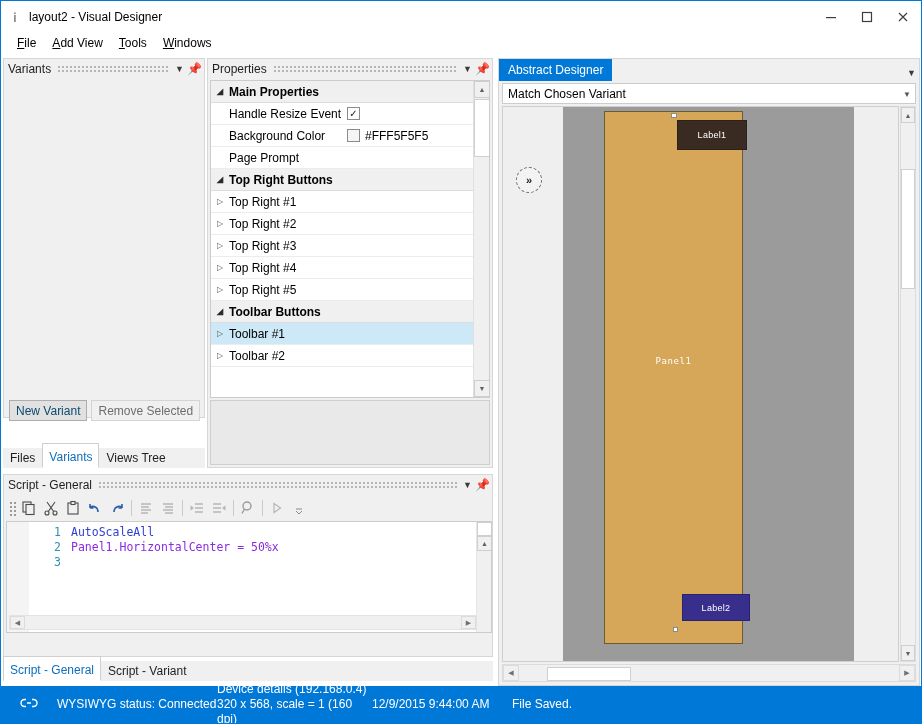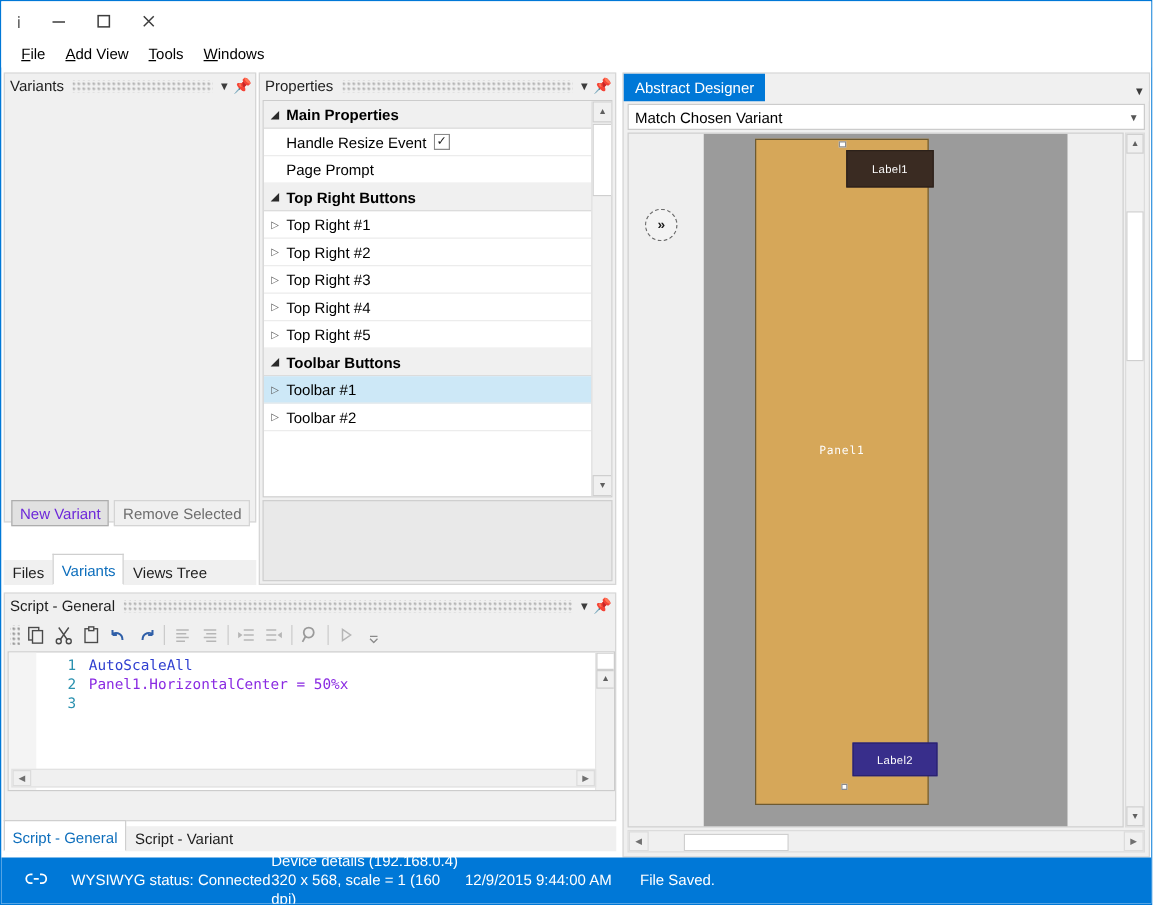--- a/index.html
+++ b/index.html
@@ -92,21 +92,21 @@
     background: #ededed;
   }
   .variants-buttons {
     position: absolute; left: 5px; top: 341px;
     display: flex; gap: 4px;
   }
   .vbtn {
     height: 21px; padding: 0 6px;
     display: flex; align-items: center;
     font-size: 12px;
-    background: #e1e1e1; border: 1px solid #adadad; color: #6d28d9;
+    background: #e1e1e1; border: 1px solid #adadad; color: #0c4a6e;
   }
   .vbtn.disabled { color: #6d6d6d; background: #f0f0f0; border-color: #d4d4d4; }
 
   
   .tabstrip {
     position: absolute; display: flex; align-items: flex-end;
     background: #f0f0f0;
   }
   #variants-tabs { left: 2px; top: 447px; width: 202px; height: 20px; }
   .tabitem {
@@ -321,20 +321,21 @@
   .sb-time { width: 140px; }
   .sb-msg { }
 </style>
 </head>
 <body>
 
 <div id="app">
 
   <div class="titlebar">
     <div class="app-icon">ℹ</div>
+    <div class="title-text">layout2 - Visual Designer</div>
     <div class="winbtns">
       <div class="winbtn">
         <svg width="12" height="12" viewBox="0 0 12 12">
             <rect x="1" y="6" width="10" height="1.2" fill="#3d3d3d"></rect>
           </svg>
       </div>
       <div class="winbtn">
         <svg width="12" height="12" viewBox="0 0 12 12">
             <rect x="1.5" y="1.5" width="9" height="9" fill="none" stroke="#3d3d3d" stroke-width="1.2"></rect>
           </svg>
@@ -383,20 +384,28 @@
       <div class="prop-rows" id="prop-rows">
           <div class="prow group">
             <div class="twisty">◢</div>
             <div class="pname">Main Properties</div>
           </div>
           <div class="prow">
             <div class="twisty"></div>
             <div class="pname">Handle Resize Event</div>
             <div class="pval">
               <span class="chk">✓</span>
+            </div>
+          </div>
+          <div class="prow">
+            <div class="twisty"></div>
+            <div class="pname">Background Color</div>
+            <div class="pval">
+              <span class="swatch" style="background: rgb(245, 245, 245);"></span>
+              <span>#FFF5F5F5</span>
             </div>
           </div>
           <div class="prow">
             <div class="twisty"></div>
             <div class="pname">Page Prompt</div>
             <div class="pval">
               <span></span>
             </div>
           </div>
           <div class="prow group">

